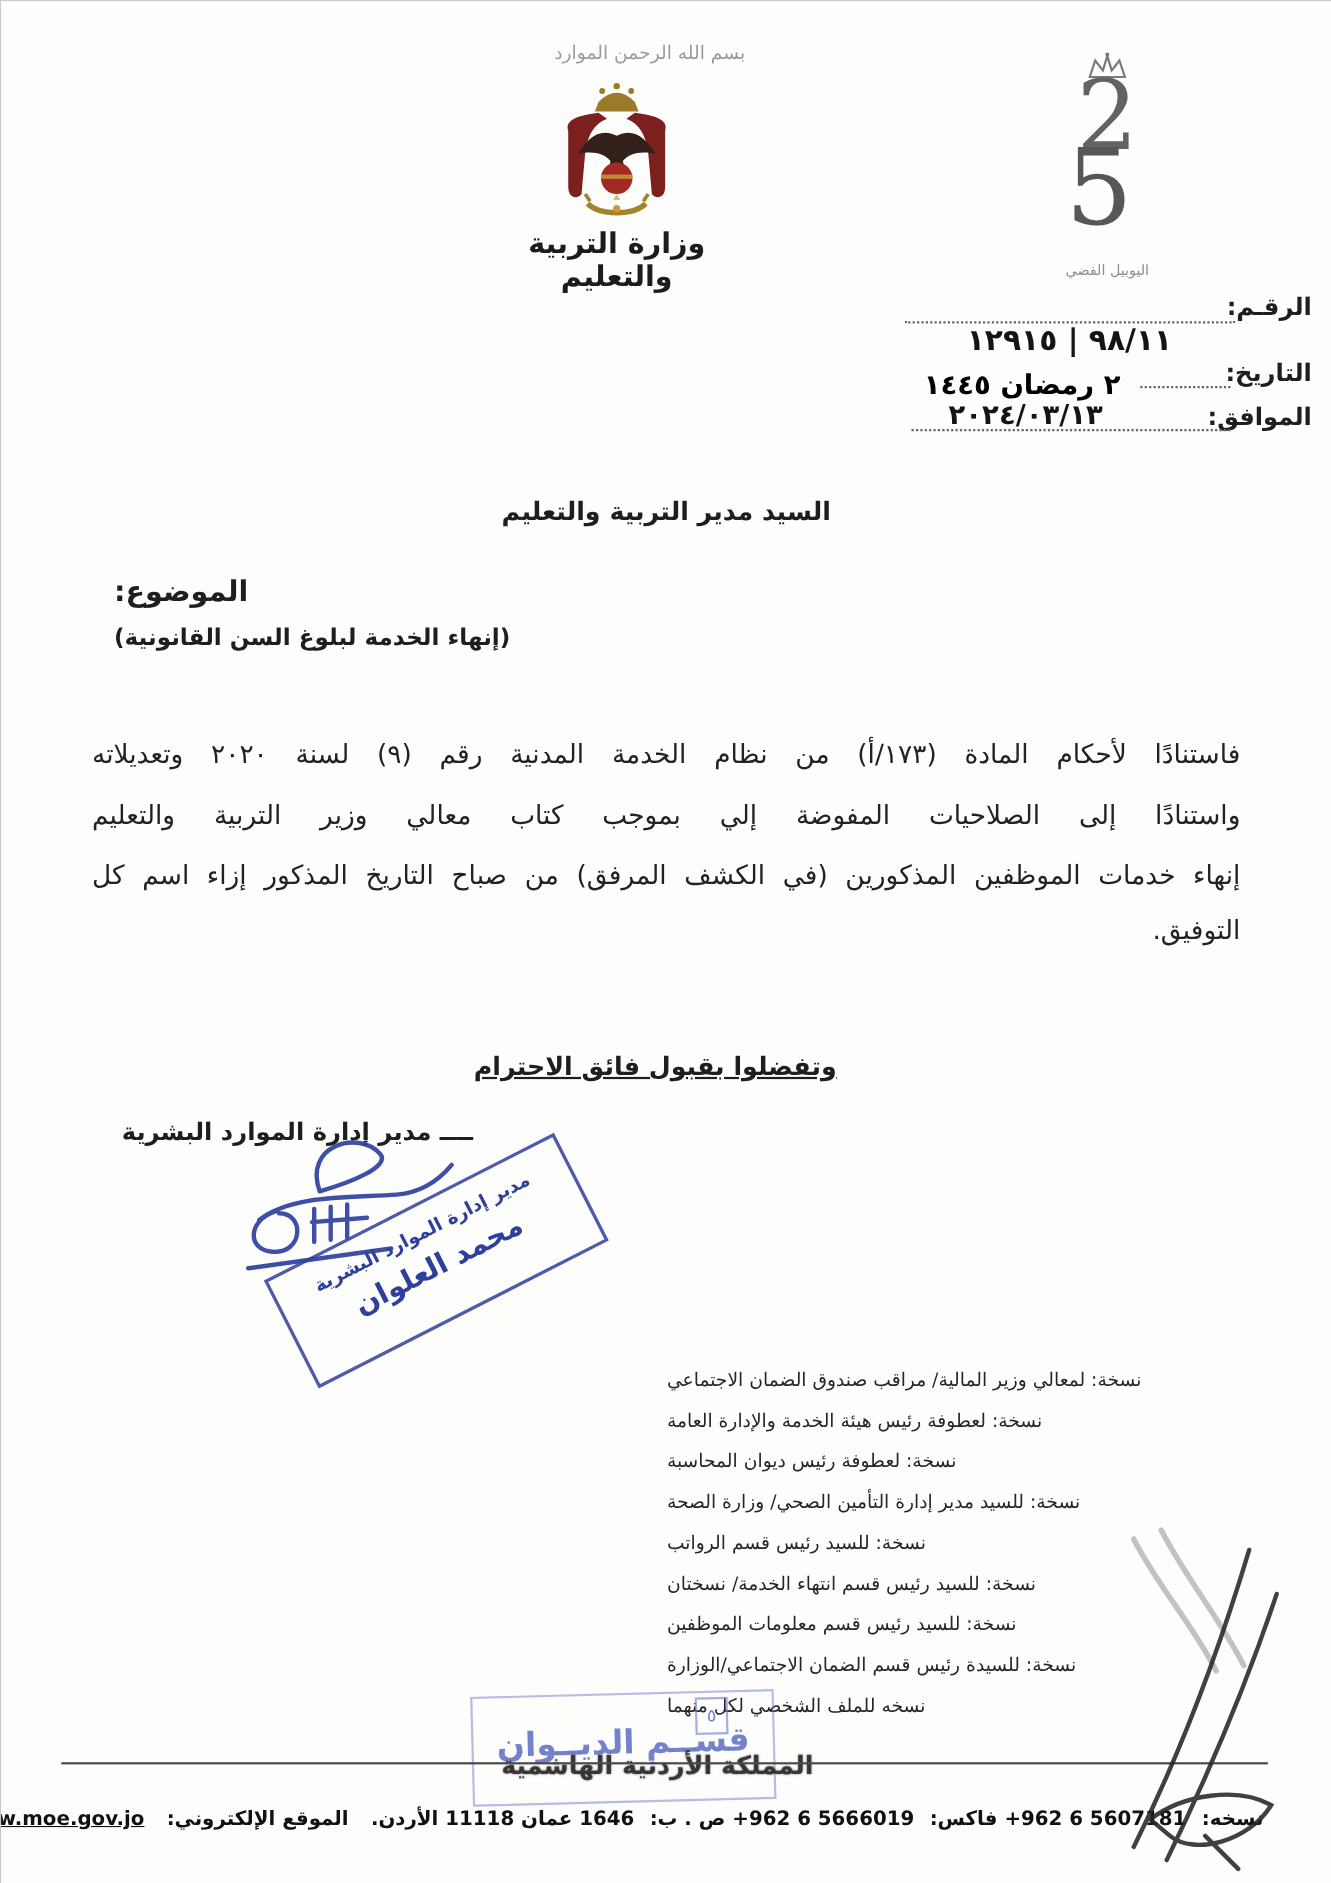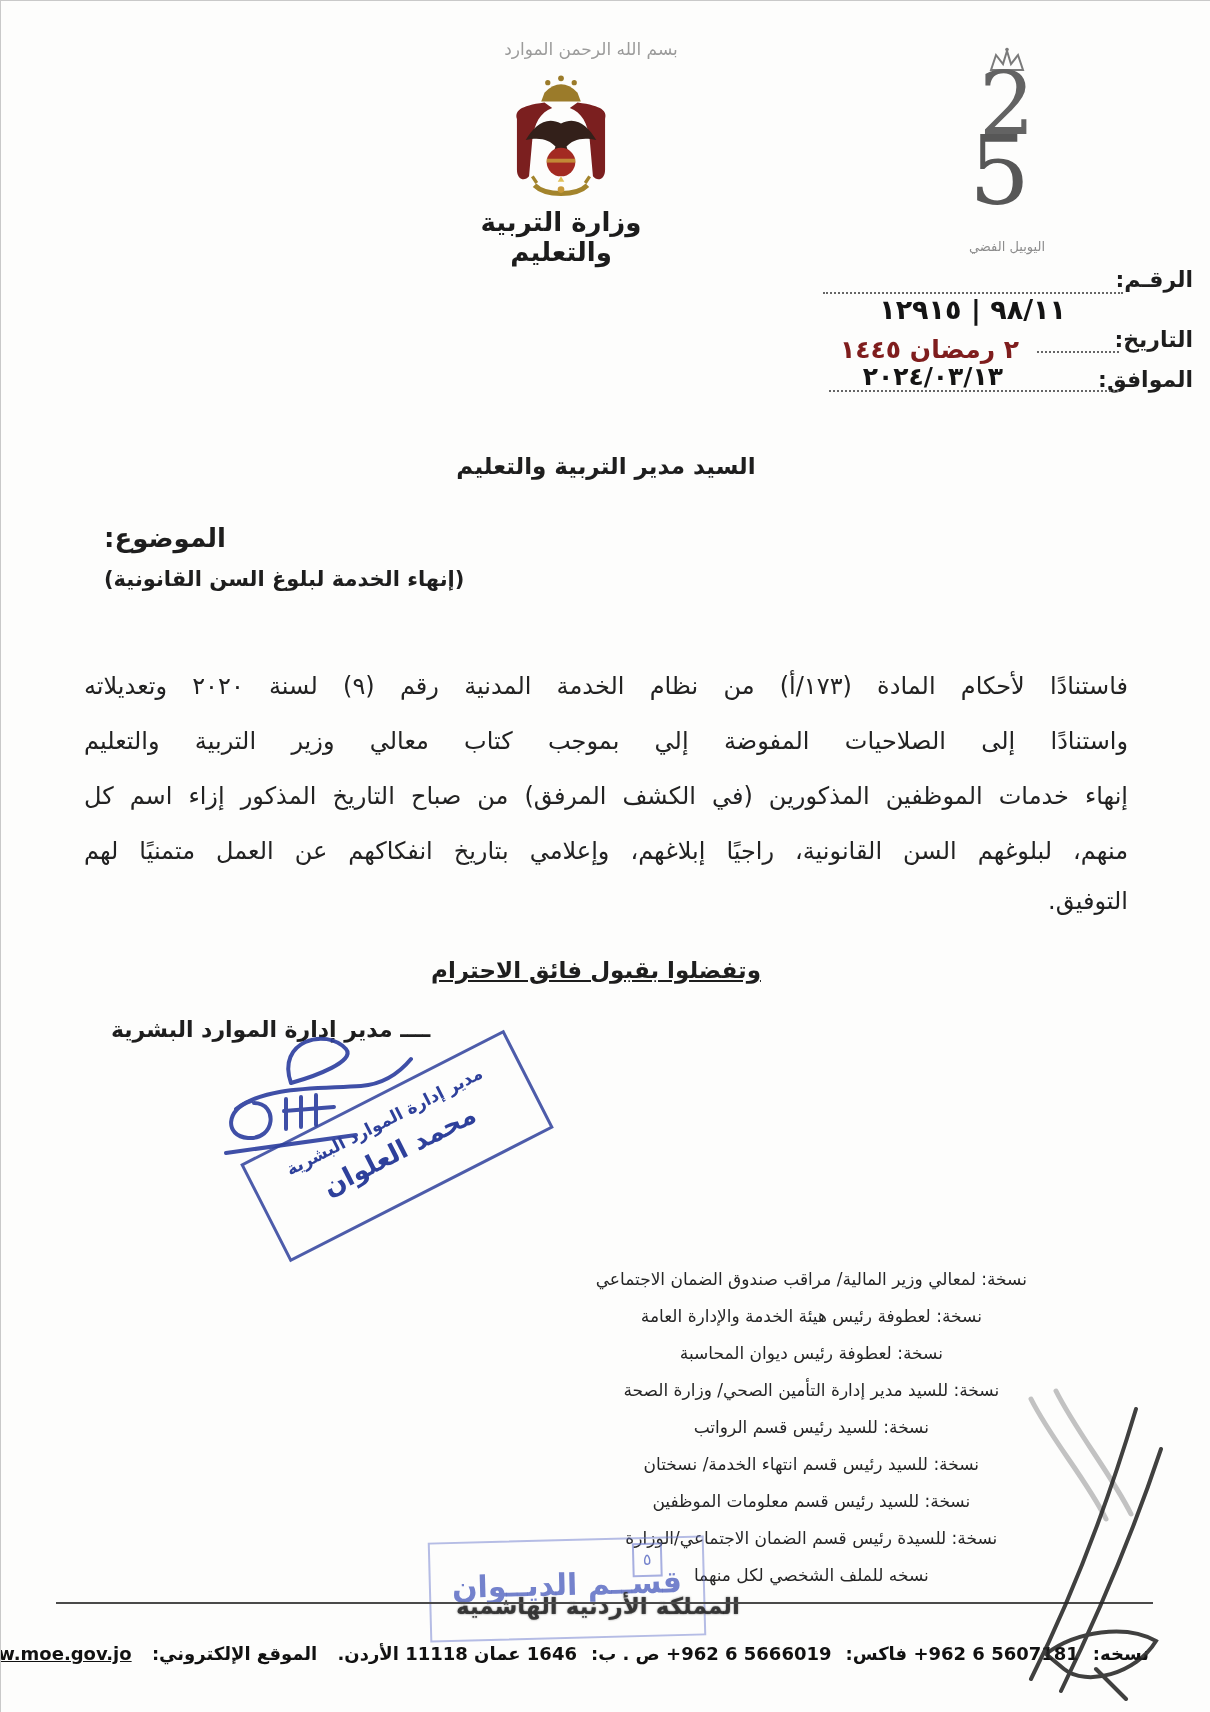--- a/index.html
+++ b/index.html
@@ -83,37 +83,36 @@
     <span class="abs" style="left:40px;top:68px;font-family:'DejaVu Serif','Liberation Serif',serif;font-size:96px;color:#575757;">5</span>
     <div class="abs c" style="left:18px;top:192px;width:120px;font-size:13px;color:#8d8d8d;">اليوبيل الفضي</div>
   </div>
 
   <div class="abs b" style="right:18px;top:266px;font-size:22px;">الرقـم:</div>
   <div class="abs dots" style="right:88px;top:290px;width:300px;"></div>
   <div class="abs b ltrov" style="right:145px;top:293px;font-size:27px;letter-spacing:3px;color:#141414;">١٢٩١٥ | ٩٨/١١</div>
 
   <div class="abs b" style="right:18px;top:326px;font-size:22px;">التاريخ:</div>
   <div class="abs dots" style="right:92px;top:349px;width:82px;"></div>
-  <div class="abs b" style="right:192px;top:334px;font-size:25px;color:#7f1d1d;">٢ رمضان ١٤٤٥</div>
+  <div class="abs b" style="right:192px;top:334px;font-size:25px;color:#000000;">٢ رمضان ١٤٤٥</div>
 
   <div class="abs b" style="right:18px;top:366px;font-size:22px;">الموافق:</div>
   <div class="abs dots" style="right:92px;top:388px;width:290px;"></div>
   <div class="abs b" style="right:208px;top:361px;font-size:25px;color:#141414;">٢٠٢٤/٠٣/١٣</div>
 
   <div class="abs c b" style="left:405px;top:452px;width:400px;font-size:23px;">السيد مدير التربية والتعليم</div>
 
   <div class="abs b" style="left:103px;top:522px;font-size:26px;">الموضوع:</div>
   <div class="abs b" style="left:103px;top:566px;font-size:21px;">(إنهاء الخدمة لبلوغ السن القانونية)</div>
 
 
   <div class="abs" style="left:83px;right:83px;top:658px;">
     <div class="bodyline">فاستنادًا لأحكام المادة (١٧٣/أ) من نظام الخدمة المدنية رقم (٩) لسنة ٢٠٢٠ وتعديلاته</div>
     <div class="bodyline">واستنادًا إلى الصلاحيات المفوضة إلي بموجب كتاب معالي وزير التربية والتعليم</div>
     <div class="bodyline">إنهاء خدمات الموظفين المذكورين (في الكشف المرفق) من صباح التاريخ المذكور إزاء اسم كل</div>
-    <div class="bodyline">منهم، لبلوغهم السن القانونية، راجيًا إبلاغهم، وإعلامي بتاريخ انفكاكهم عن العمل متمنيًا لهم</div>
     <div class="bodyline-last">التوفيق.</div>
   </div>
 
   <div class="abs c b" style="left:400px;top:956px;width:390px;font-size:23px;text-decoration:underline;">وتفضلوا بقبول فائق الاحترام</div>
 
   <div class="abs b" style="left:110px;top:1016px;font-size:22px;">ــــ مدير إدارة الموارد البشرية</div>
 
   <div class="abs" style="left:195px;top:1030px;width:230px;height:140px;">
     <svg width="230" height="140" viewBox="0 0 230 140">
       <g stroke="#2b3d9e" stroke-width="4" fill="none" stroke-linecap="round" opacity="0.9">
@@ -125,21 +124,21 @@
         <path d="M30,122 L160,104"></path>
       </g>
     </svg>
   </div>
 
   <div class="abs stamp-blue" style="left:248px;top:1090px;width:290px;height:104px;">
     <div style="margin-top:14px;font-size:17px;font-weight:bold;">مدير إدارة الموارد البشرية</div>
     <div style="margin-top:8px;font-size:26px;font-weight:bold;">محمد العلوان</div>
   </div>
 
-  <div class="abs" style="right:184px;top:1236px;text-align:center;margin-top:24px;">
+  <div class="abs" style="right:173px;top:1236px;text-align:left;">
     <div class="cc-line">نسخة: لمعالي وزير المالية/ مراقب صندوق الضمان الاجتماعي</div>
     <div class="cc-line">نسخة: لعطوفة رئيس هيئة الخدمة والإدارة العامة</div>
     <div class="cc-line">نسخة: لعطوفة رئيس ديوان المحاسبة</div>
     <div class="cc-line">نسخة: للسيد مدير إدارة التأمين الصحي/ وزارة الصحة</div>
     <div class="cc-line">نسخة: للسيد رئيس قسم الرواتب</div>
     <div class="cc-line">نسخة: للسيد رئيس قسم انتهاء الخدمة/ نسختان</div>
     <div class="cc-line">نسخة: للسيد رئيس قسم معلومات الموظفين</div>
     <div class="cc-line">نسخة: للسيدة رئيس قسم الضمان الاجتماعي/الوزارة</div>
     <div class="cc-line">نسخه للملف الشخصي لكل منهما</div>
   </div>

